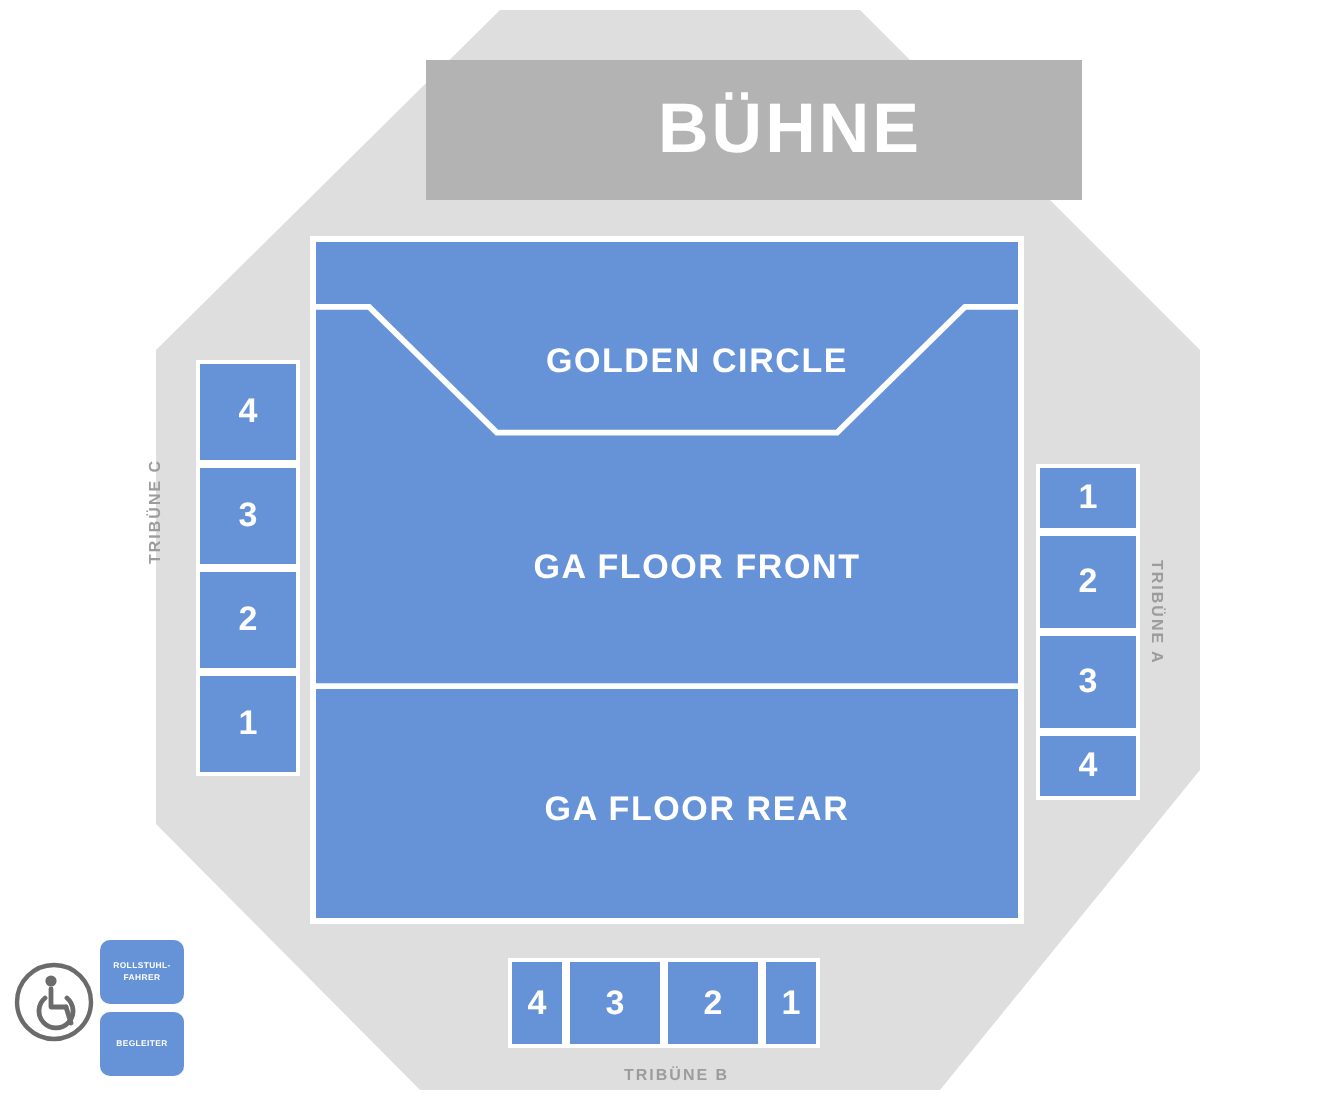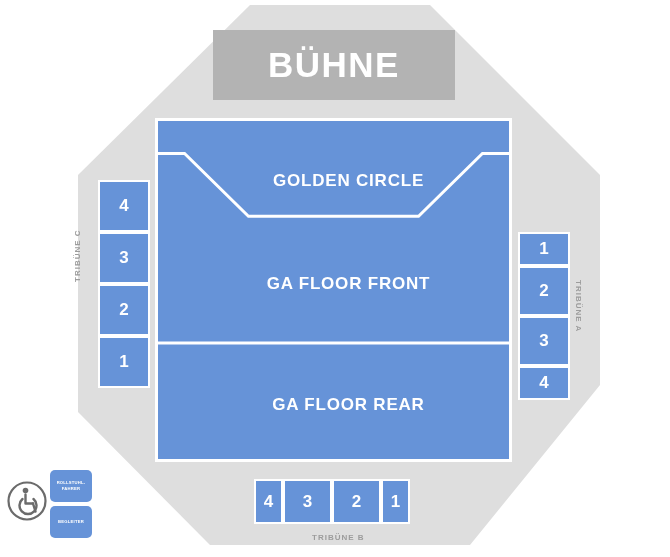--- a/index.html
+++ b/index.html
@@ -28,26 +28,27 @@
     top: 0;
     width: 670px;
     height: 557px;
   }
 
   
   .stage {
     position: absolute;
     left: 213px;
     top: 30px;
-    width: 242px;
+    width: 292px;
     height: 70px;
     background: #b3b3b3;
     display: flex;
     align-items: center;
     justify-content: center;
+    padding-left: 36px;
   }
   .stage-label {
     color: #ffffff;
     font-size: 35px;
     font-weight: bold;
     letter-spacing: 1.5px;
   }
 
   
   .floor {

